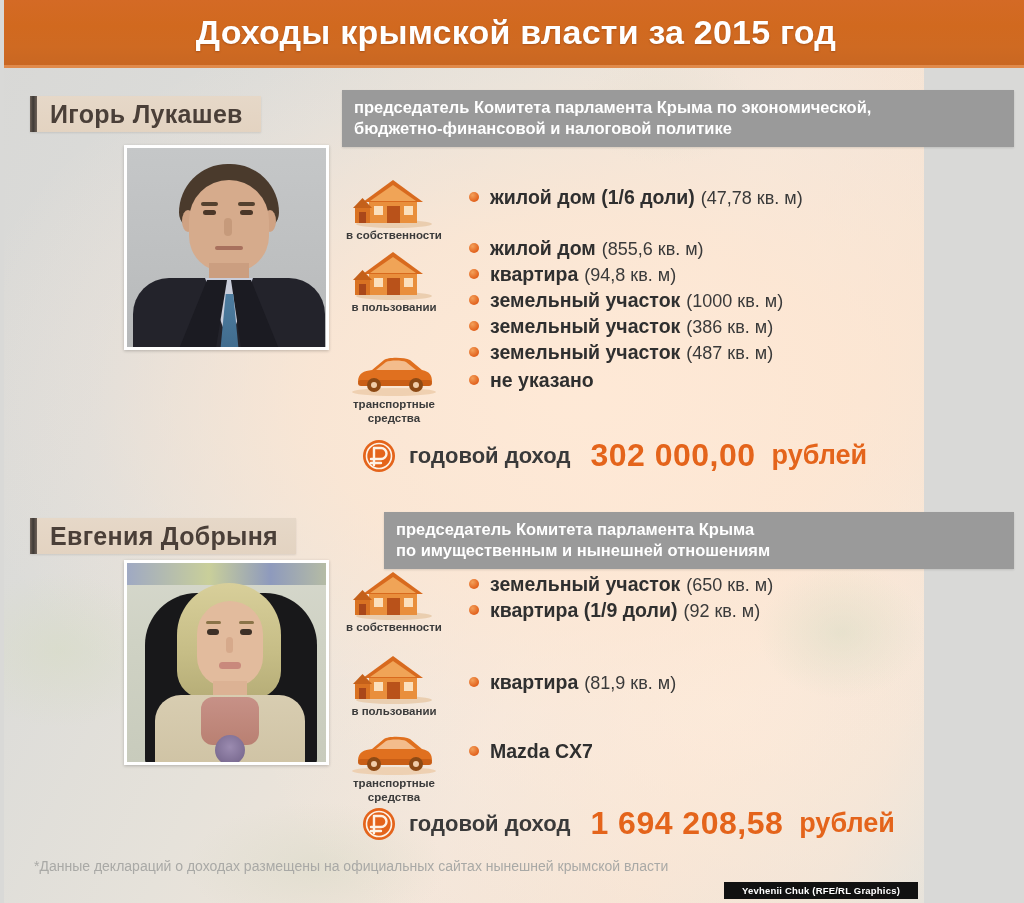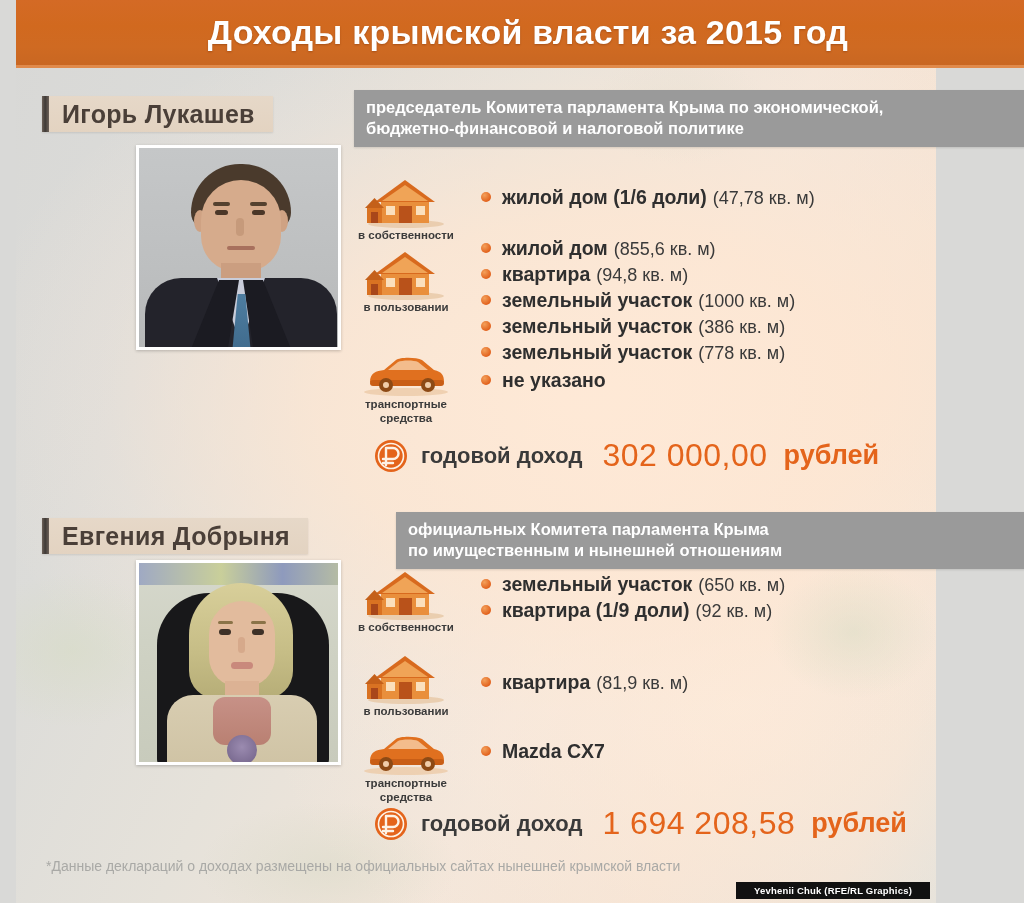--- a/index.html
+++ b/index.html
@@ -6,21 +6,21 @@
   html, body { width:1024px; height:903px; }
   body {
     font-family: "Liberation Sans", sans-serif;
     background: #d9d9d7;
     position: relative;
     overflow: hidden;
   }
 
   
   #poster {
-    position:absolute; left:16px; top:0; width:920px; height:903px;
+    position:absolute; left:4px; top:0; width:920px; height:903px;
     background:
       radial-gradient(ellipse 780px 520px at 62% 44%, rgba(255,233,214,0.96) 0%, rgba(254,231,211,0.80) 34%, rgba(250,233,219,0.25) 62%, rgba(222,222,219,0.0) 80%),
       radial-gradient(ellipse 620px 420px at 78% 78%, rgba(255,236,219,0.75) 0%, rgba(250,235,222,0.30) 48%, rgba(220,220,216,0.0) 76%),
       linear-gradient(115deg, #d8d8d6 0%, #dcdcd9 22%, #e6e2da 42%, #f3e6da 62%, #f6e3d2 78%, #efe2d4 92%, #e2e1da 100%);
   }
   
   #poster::before{
     content:""; position:absolute; inset:0; pointer-events:none;
     background:
       radial-gradient(ellipse 150px 110px at 6% 72%, rgba(214,219,195,0.55), rgba(214,219,195,0) 70%),
@@ -134,21 +134,21 @@
     width:10px; height:10px; border-radius:50%;
     background: radial-gradient(circle at 35% 32%, #f3a05a, #e2621d 70%, #cf5412);
     margin-right:11px; flex:none; position:relative; top:-2px;
   }
   .bname { font-size:19.5px; font-weight:bold; color:#2f2f2f; }
   .bqty  { font-size:18px; font-weight:normal; color:#3a3a3a; margin-left:6px; }
 
   
   .income { position:absolute; display:flex; align-items:center; }
   .income .lbl { font-size:22px; font-weight:bold; color:#3a3a3a; margin-left:12px; }
-  .income .amt { font-size:32px; font-weight:normal; color:#e4641b; margin-left:20px; letter-spacing:.5px;text-align:right; }
+  .income .amt { font-size:32px; font-weight:bold; color:#e4641b; margin-left:20px; letter-spacing:.5px;text-align:right; }
   .income .cur { font-size:27px; font-weight:bold; color:#e4641b; margin-left:16px; }
 
   
   .footnote {
     position:absolute; left:30px; top:858px; width:900px;
     font-size:14px; color:#a9a9a6; font-weight:normal; white-space:nowrap;
   }
   .credit {
     position:absolute; right:6px; top:882px;
     background:#111; color:#fff; font-size:9.5px; font-weight:bold;
@@ -266,21 +266,21 @@
           <span class="bqty">(1000 кв. м)</span>
         </div>
         <div class="brow">
           <span class="dot"></span>
           <span class="bname">земельный участок</span>
           <span class="bqty">(386 кв. м)</span>
         </div>
         <div class="brow">
           <span class="dot"></span>
           <span class="bname">земельный участок</span>
-          <span class="bqty">(778 кв. м)</span>
+          <span class="bqty">(487 кв. м)</span>
         </div>
       </div>
     <div class="blist" id="list-trans-0" style="left:465px; top:300px;">
         <div class="brow">
           <span class="dot"></span>
           <span class="bname">не указано</span>
         </div>
       </div>
 
     <div class="income" style="left:357px; top:369px;">
@@ -296,21 +296,21 @@
   </div>
 
   <div class="person" id="person-1">
 
     <div class="nameplate">
       <div class="bar"></div>
       <div class="nm">Евгения Добрыня</div>
     </div>
 
     <div class="posplate">
-      <div class="ln">официальных Комитета парламента Крыма</div>
+      <div class="ln">председатель Комитета парламента Крыма</div>
       <div class="ln">по имущественным и нынешней отношениям</div>
     </div>
 
     <div class="photo p2">
       <div class="bgband"></div>
       <div class="chair"></div>
       <div class="hair"></div>
       <div class="face"></div>
       <div class="brow-l"></div>
         <div class="brow-r"></div>

